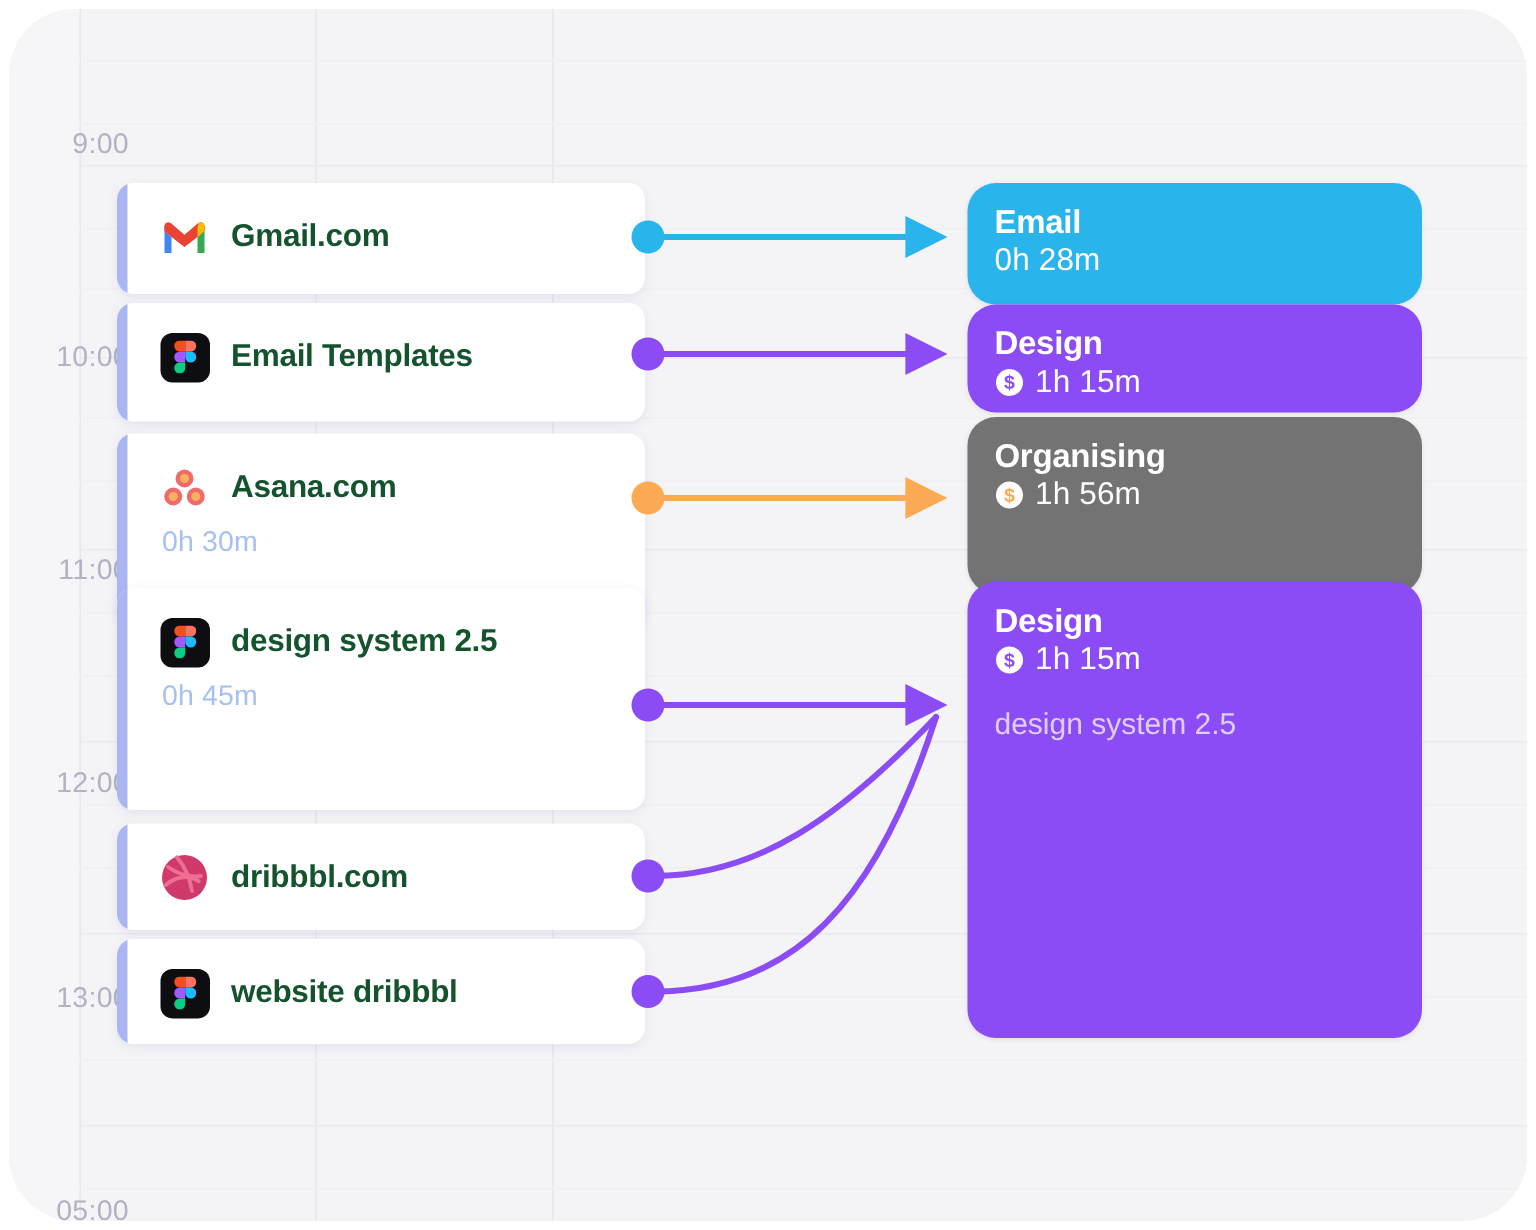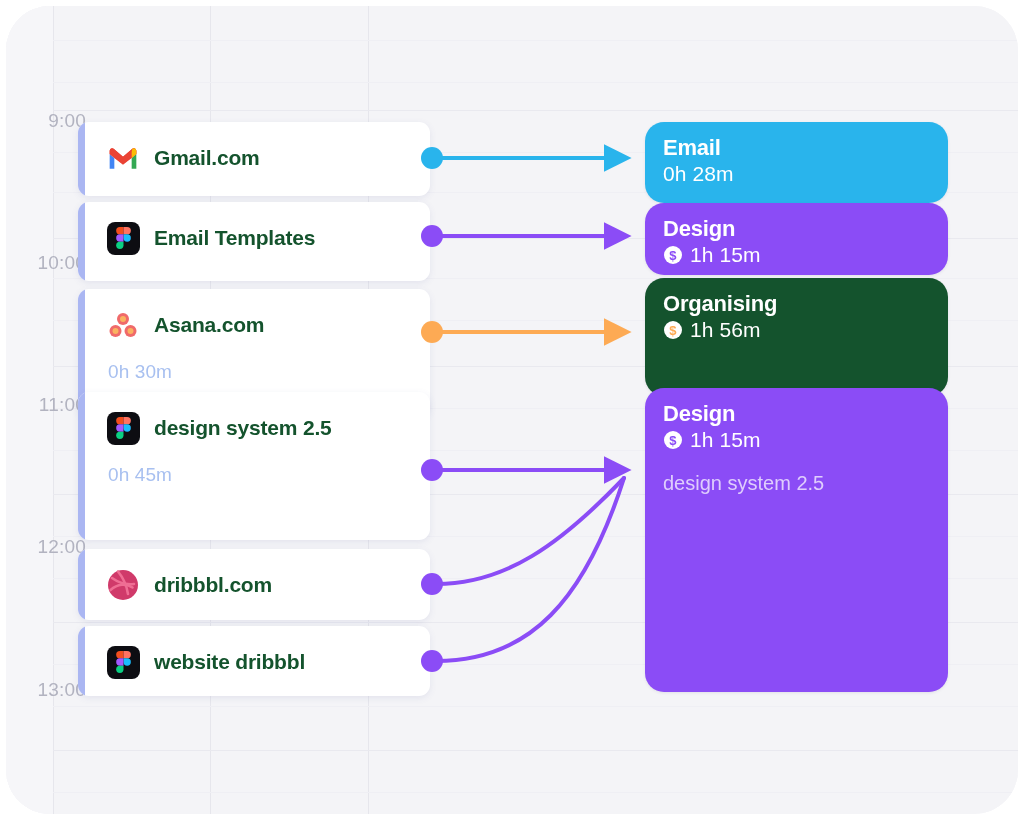--- a/index.html
+++ b/index.html
@@ -54,21 +54,20 @@
 
   .time-label {
     position: absolute;
     left: 0;
     width: 86px;
     text-align: right;
     font-size: 19px;
     color: #b2b3c0;
     font-family: "Liberation Sans", sans-serif;
     letter-spacing: 0.2px;
-    margin-top: 24px;
   }
 
   
   .card {
     position: absolute;
     left: 78px;
     width: 352px;
     background: #ffffff;
     border-radius: 11px;
     box-shadow: 0 2px 7px rgba(80,90,160,0.10);
@@ -92,21 +91,21 @@
   }
   .card-title {
     font-size: 21px;
     font-weight: bold;
     color: #14532d;
     letter-spacing: -0.2px;
     white-space: nowrap;
   }
   .card-dur {
     padding-left: 30px;
-    margin-top: 16px;
+    margin-top: 6px;
     font-size: 19px;
     color: #a8c0f0;
     letter-spacing: 0.1px;
   }
   .ficon {
     width: 34px; height: 34px;
     flex: 0 0 34px;
     position: relative;
     display: flex; align-items: center; justify-content: center;
   }
@@ -213,21 +212,21 @@
     <div class="event-title">Design</div>
     <div class="event-meta">
       <svg class="coin" viewBox="0 0 20 20">
         <circle cx="10" cy="10" r="9" fill="#ffffff"></circle>
         <text x="10" y="14.6" text-anchor="middle" font-family="Liberation Sans, sans-serif" font-size="13" font-weight="bold" fill="#8b4cf6">$</text>
       </svg>
       <span>1h 15m</span>
     </div>
   </div>
 
-  <div class="event" style="top:278px; height:118px; background:#14532d">
+  <div class="event" style="top:278px; height:118px; background:#737373">
     <div class="event-title">Organising</div>
     <div class="event-meta">
       <svg class="coin" viewBox="0 0 20 20">
         <circle cx="10" cy="10" r="9" fill="#ffffff"></circle>
         <text x="10" y="14.6" text-anchor="middle" font-family="Liberation Sans, sans-serif" font-size="13" font-weight="bold" fill="#fdaa54">$</text>
       </svg>
       <span>1h 56m</span>
     </div>
   </div>
 

